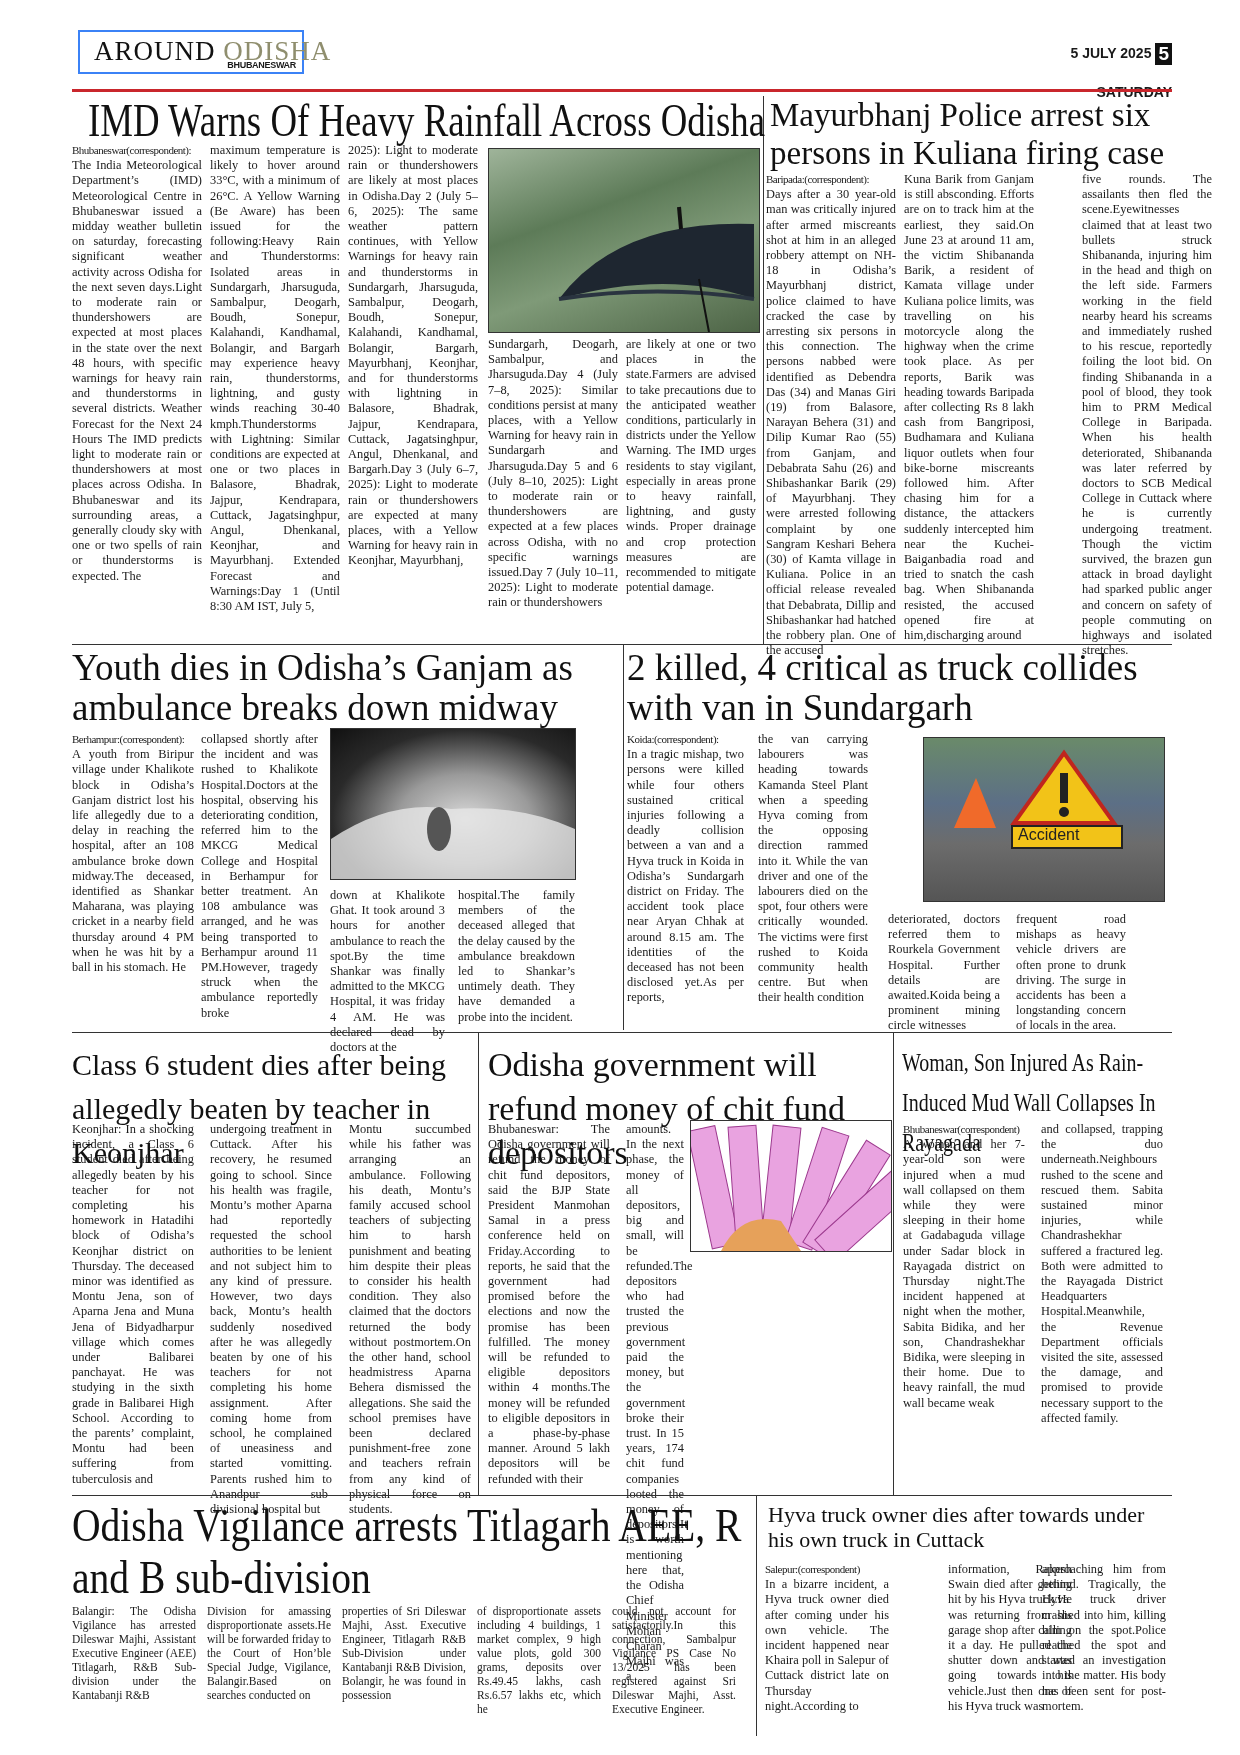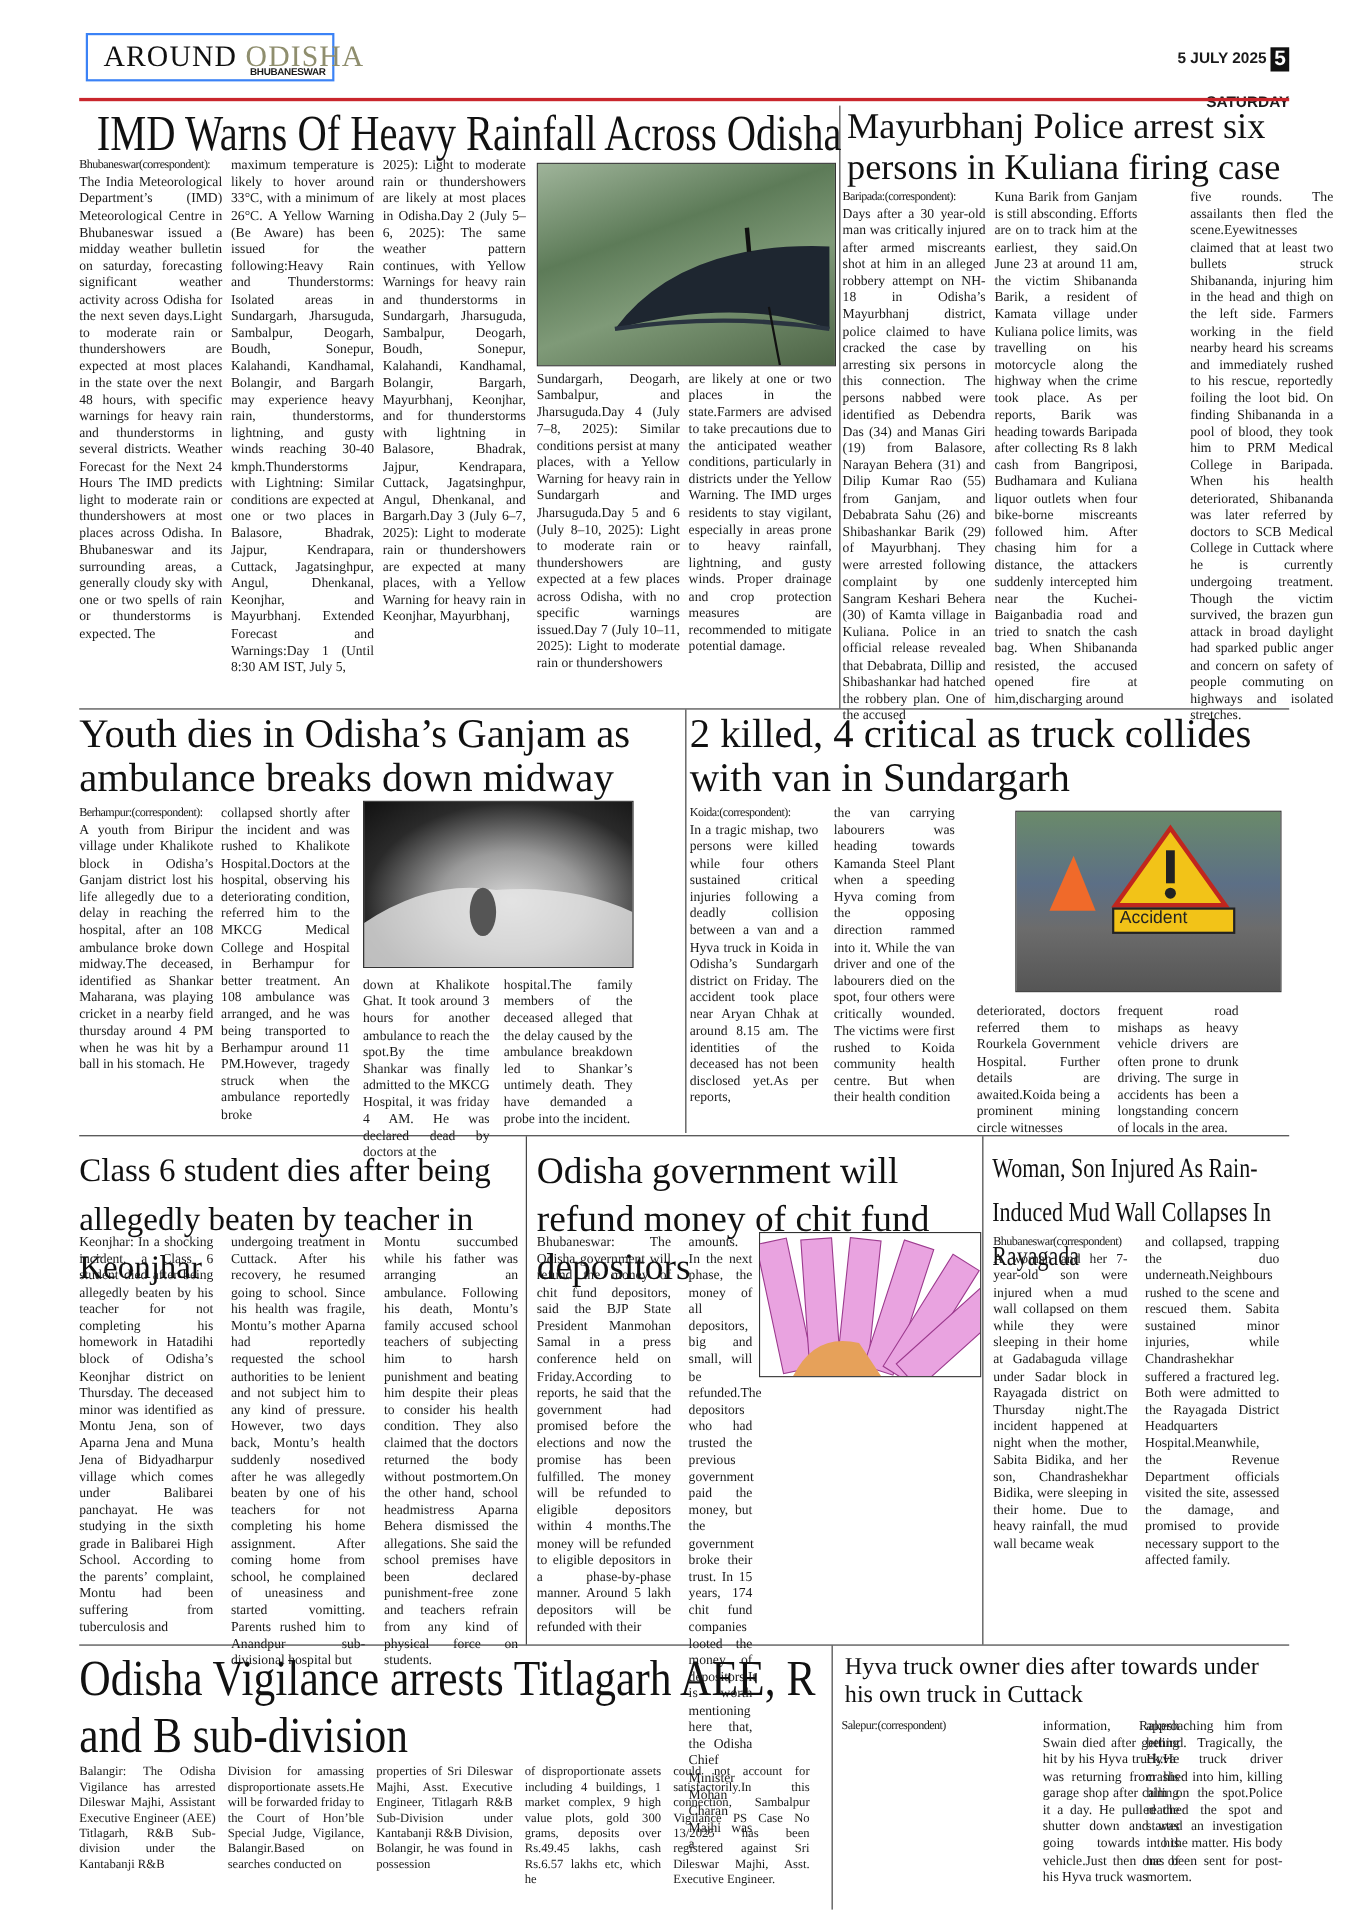--- a/index.html
+++ b/index.html
@@ -194,19 +194,20 @@
 <div class="col" style="left:477px;top:1604px;width:124px;font-size:11.5px;line-height:14px;">
   <p>of disproportionate assets including 4 buildings, 1 market complex, 9 high value plots, gold 300 grams, deposits over Rs.49.45 lakhs, cash Rs.6.57 lakhs etc, which he</p>
 </div>
 <div class="col" style="left:612px;top:1604px;width:124px;font-size:11.5px;line-height:14px;">
   <p>could not account for satisfactorily.In this connection, Sambalpur Vigilance PS Case No 13/2025 has been registered against Sri Dileswar Majhi, Asst. Executive Engineer.</p>
 </div>
 
 <div class="abs headline" style="left:768px;top:1502px;width:402px;font-size:22px;line-height:25px;">Hyva truck owner dies after towards under his own truck in Cuttack</div>
 <div class="col" style="left:765px;top:1562px;width:124px;">
   <p class="dl">Salepur:(correspondent)</p>
+  <p>In a bizarre incident, a Hyva truck owner died after coming under his own vehicle. The incident happened near Khaira poll in Salepur of Cuttack district late on Thursday night.According to</p>
 </div>
 <div class="col" style="left:948px;top:1562px;width:124px;">
   <p>information, Rakesh Swain died after getting hit by his Hyva truck.He was returning from his garage shop after calling it a day. He pulled the shutter down and was going towards his vehicle.Just then one of his Hyva truck was</p>
 </div>
 <div class="col" style="left:1042px;top:1562px;width:124px;">
   <p>approaching him from behind. Tragically, the Hyva truck driver crashed into him, killing him on the spot.Police reached the spot and started an investigation into the matter. His body has been sent for post-mortem.</p>
 </div>
 
 </body></html>

